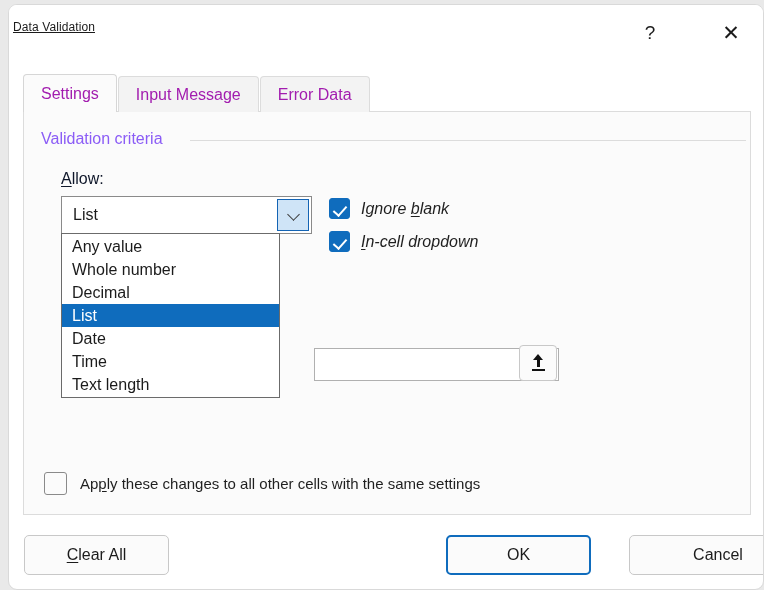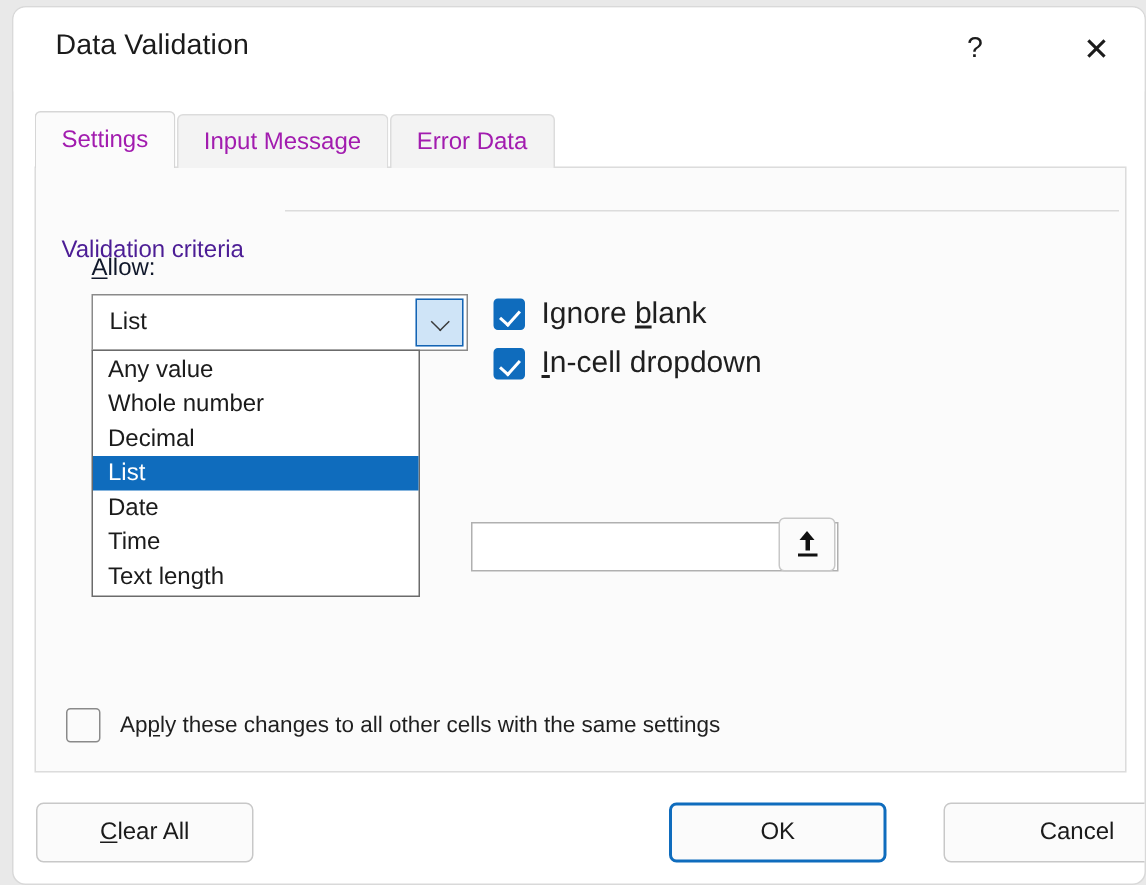--- a/index.html
+++ b/index.html
@@ -34,25 +34,26 @@
 
   .titlebar {
     position: absolute;
     left: 0; top: 0;
     width: 100%;
     height: 56px;
     background: #ffffff;
   }
   .title-text {
     position: absolute;
-    left: 28px;
+    left: 4px;
     top: 15px;
-    font-size: 19px;
+    font-size: 12px;
     color: #1b1b1b;
     letter-spacing: 0.1px;
+    text-decoration: underline;
   }
   .title-btn {
     position: absolute;
     top: 10px;
     width: 40px;
     height: 36px;
     display: flex;
     align-items: center;
     justify-content: center;
     color: #1b1b1b;
@@ -104,22 +105,21 @@
     background: #fbfbfb;
     border: 1px solid #dcdcdc;
     box-sizing: border-box;
   }
 
   .group-label {
     position: absolute;
     left: 17px;
     top: 18px;
     font-size: 16px;
-    color: #4c1d95;
-    margin-top: 28px;
+    color: #8b5cf6;
   }
   .group-rule {
     position: absolute;
     left: 166px;
     top: 28px;
     width: 556px;
     height: 1px;
     background: #dcdcdc;
   }
 
@@ -237,23 +237,24 @@
     border-right: 2px solid #ffffff;
     border-bottom: 2px solid #ffffff;
     transform: rotate(42deg);
   }
   .cbox.off {
     background: #fbfbfb;
     border: 1px solid #8a8a8a;
   }
   .cb-label {
     margin-left: 11px;
-    font-size: 20px;
+    font-size: 16px;
     color: #1f1f1f;
     white-space: nowrap;
+    font-style: italic;
   }
 
   
   .srcfield {
     position: absolute;
     left: 290px;
     top: 236px;
     width: 245px;
     height: 33px;
     background: #ffffff;

